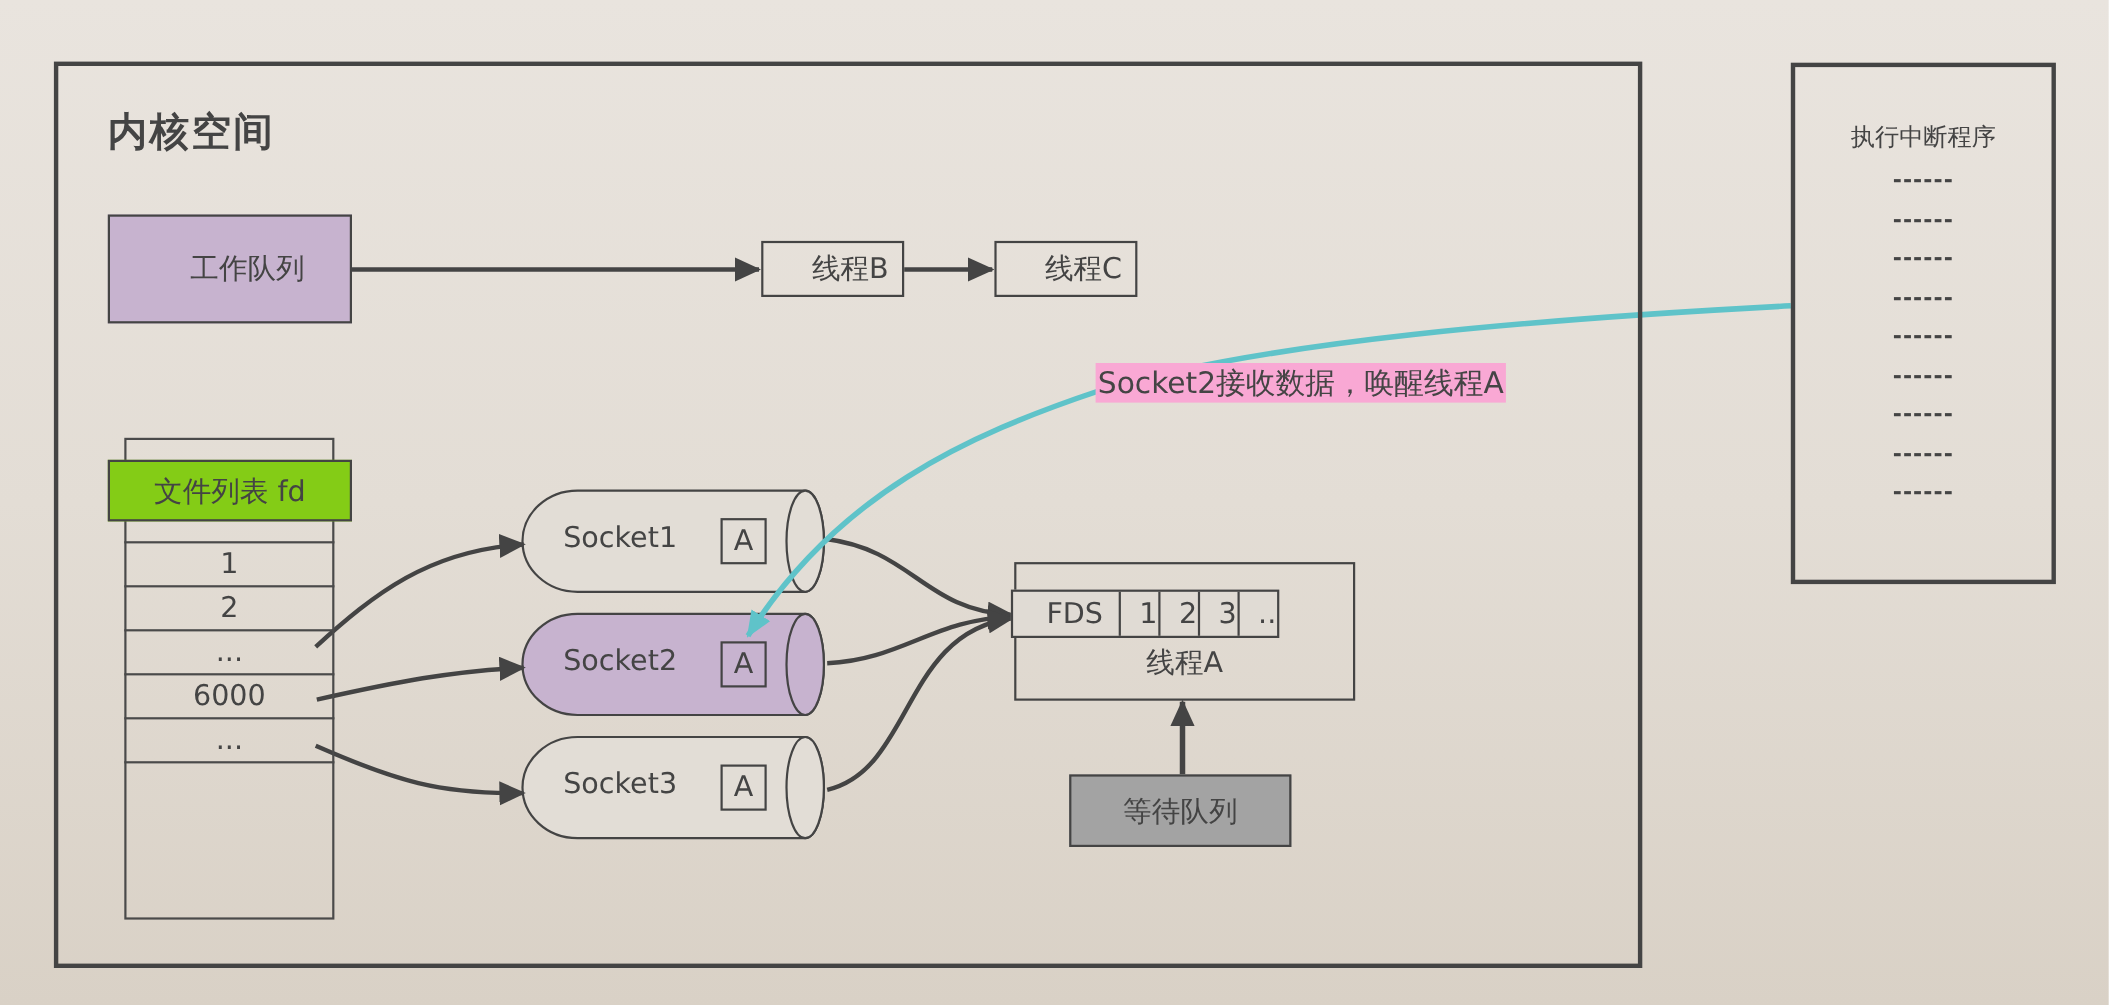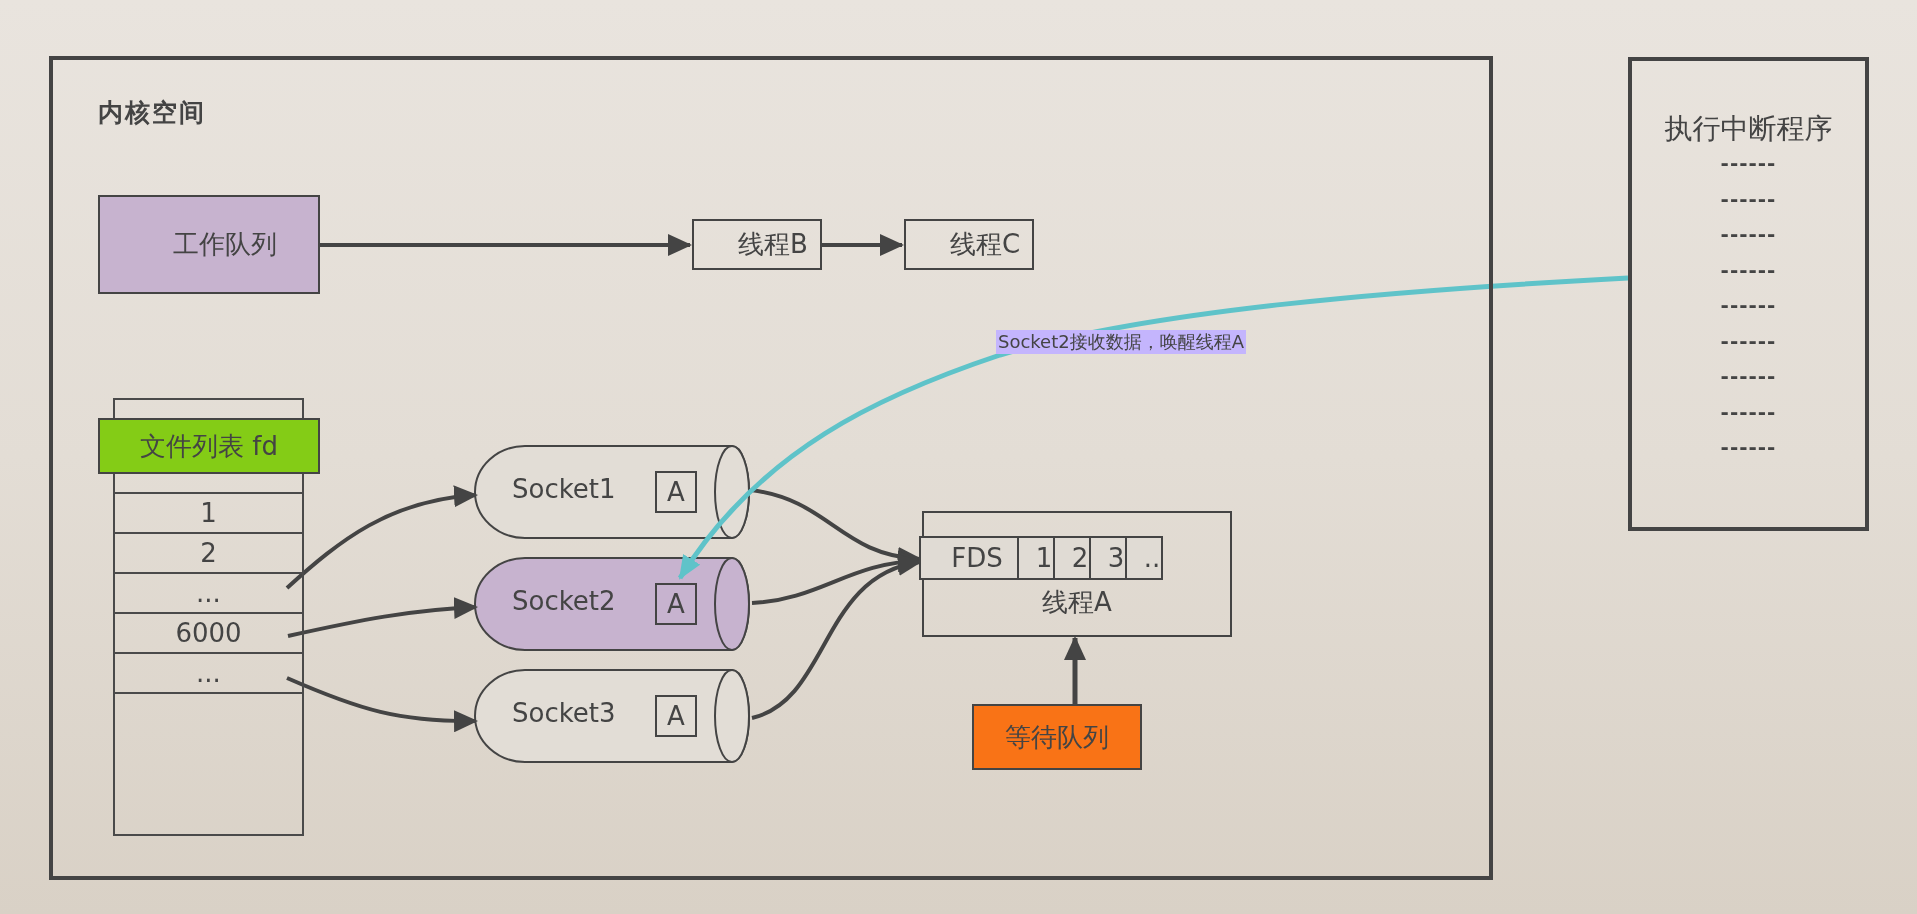--- a/index.html
+++ b/index.html
@@ -6,39 +6,39 @@
   body {
     width:1917px; height:914px; overflow:hidden; position:relative;
     background: linear-gradient(180deg, #e9e4de 0%, #e3ddd5 50%, #d9d1c6 100%);
     font-family: "DejaVu Sans", "Liberation Sans", sans-serif;
     color:#3f3f3f;
   }
   svg#diagram { position:absolute; left:0; top:0; }
   .abs { position:absolute; box-sizing:border-box; }
   .center { display:flex; align-items:center; justify-content:center; }
   .kernel-box { left:49px; top:56px; width:1444px; height:824px; border:4px solid #444; }
-  .kernel-title { left:98px; top:96px; font-size:25px; font-weight:bold; color:#444; letter-spacing:2px; }
+  .kernel-title { left:98px; top:96px; font-size:36px; font-weight:bold; color:#444; letter-spacing:2px; }
   .box { border:2px solid #444; font-size:26px; color:#444;padding-left:32px; }
   .work-queue { left:98px; top:195px; width:222px; height:99px; background:#c7b3cf; }
   .thread-b { left:692px; top:219px; width:130px; height:51px; background:transparent; }
   .thread-c { left:904px; top:219px; width:130px; height:51px; background:transparent; }
-  .wake-label { left:996px; top:330px; font-size:18px; color:#444; white-space:nowrap; background:#c4b5fd; padding:0 2px;text-align:center; }
+  .wake-label { left:996px; top:330px; font-size:27px; color:#444; white-space:nowrap; background:#f9a8d4; padding:0 2px;text-align:center; }
   .fd-table { left:113px; top:398px; width:191px; height:438px; border:2px solid #4a4a4a; }
   .fd-header { left:98px; top:418px; width:222px; height:56px; background:#84cc16; border:2px solid #444; font-size:26px; color:#444; }
   .fd-row { left:113px; width:191px; border-top:2px solid #4a4a4a; font-size:26px; color:#444; }
   .socket-label { font-size:26px; color:#444; }
   .a-box { width:42px; height:42px; border:2px solid #444; font-size:26px; color:#444; background:transparent; }
   .thread-a { left:922px; top:511px; width:310px; height:126px; border:2px solid #444; }
   .fds-row { left:919px; top:536px; height:44px; display:flex; border:2px solid #444; background:#e0dbd4; }
   .fds-cell { border-left:2px solid #444; font-size:26px; color:#444; height:100%; box-sizing:border-box;padding-left:16px; }
   .fds-cell:first-child { border-left:none; }
   .thread-a-label { left:922px; top:585px; width:310px; font-size:26px; color:#444; text-align:center; }
-  .wait-queue { left:972px; top:704px; width:170px; height:66px; background:#f97316; border:2px solid #444; font-size:26px; color:#444; }
+  .wait-queue { left:972px; top:704px; width:202px; height:66px; background:#a3a3a3; border:2px solid #444; font-size:26px; color:#444; }
   .irq-box { left:1628px; top:57px; width:241px; height:474px; border:4px solid #444; }
-  .irq-title { left:1628px; top:110px; width:241px; text-align:center; font-size:28px; color:#444; }
+  .irq-title { left:1628px; top:110px; width:241px; text-align:center; font-size:22px; color:#444; }
   .irq-line { left:1628px; width:241px; text-align:center; font-size:20px; color:#444; letter-spacing:1px; font-weight:bold; }
 </style>
 </head>
 <body>
 
 <svg id="diagram" width="1917" height="914">
   <defs>
     <marker id="arrow-dark" markerWidth="10" markerHeight="10" refX="9" refY="5" orient="auto" markerUnits="userSpaceOnUse" viewBox="0 0 10 10">
       <path d="M0,0 L10,5 L0,10 z" fill="#444"></path>
     </marker>

